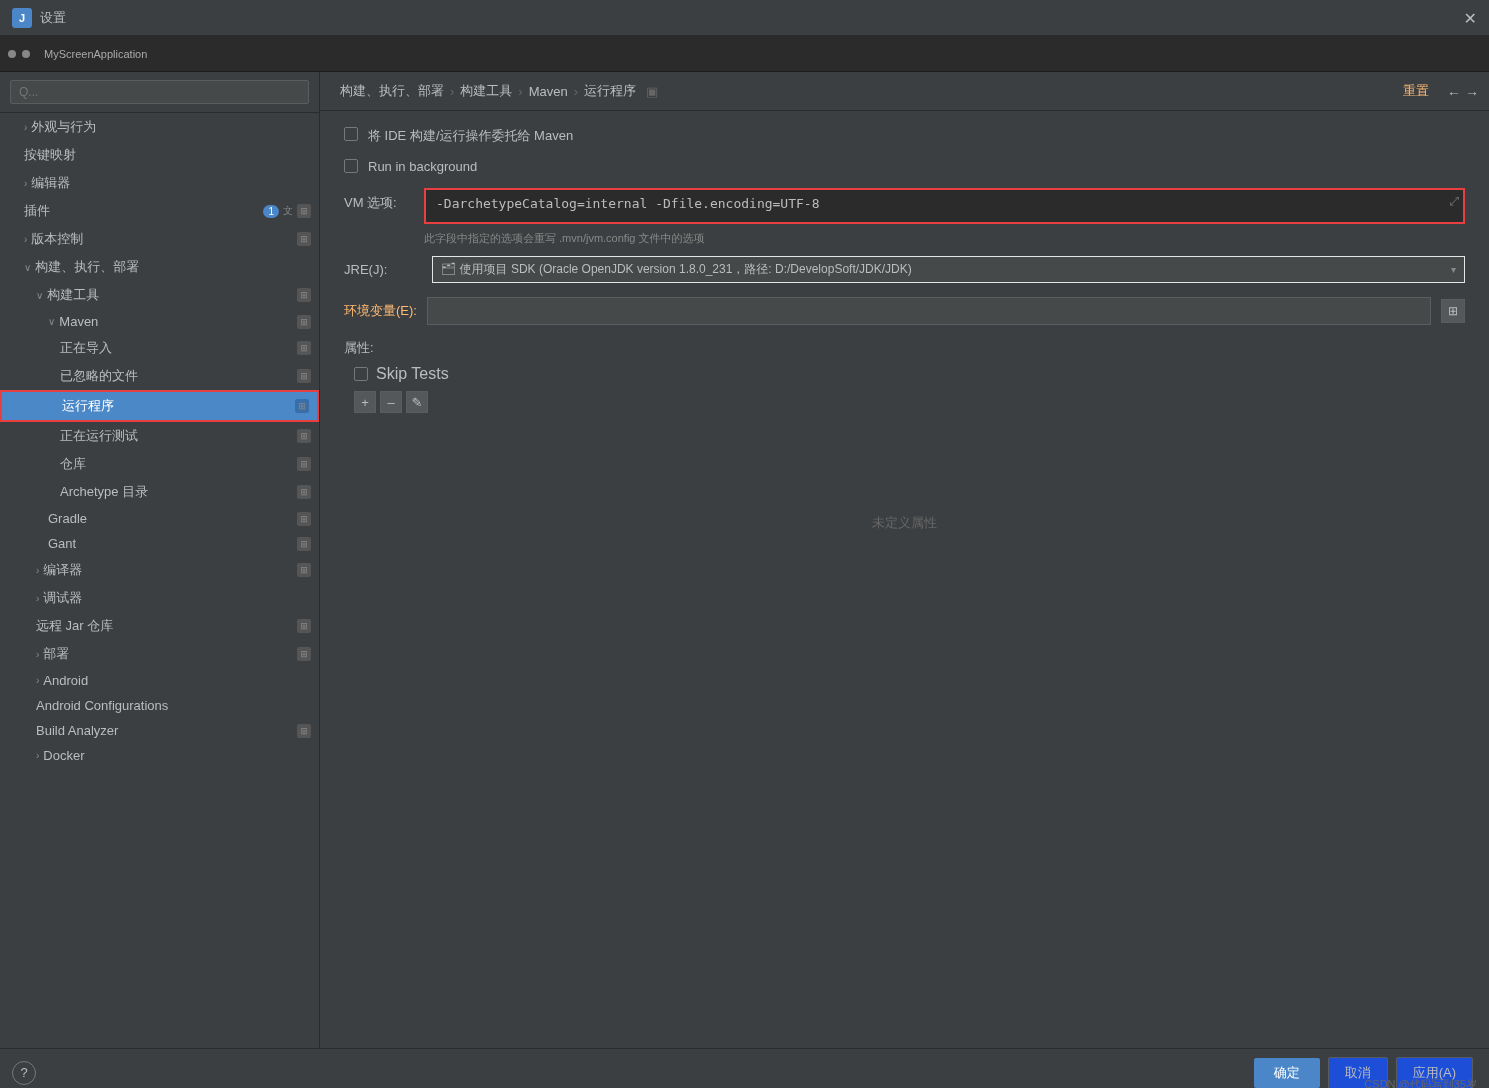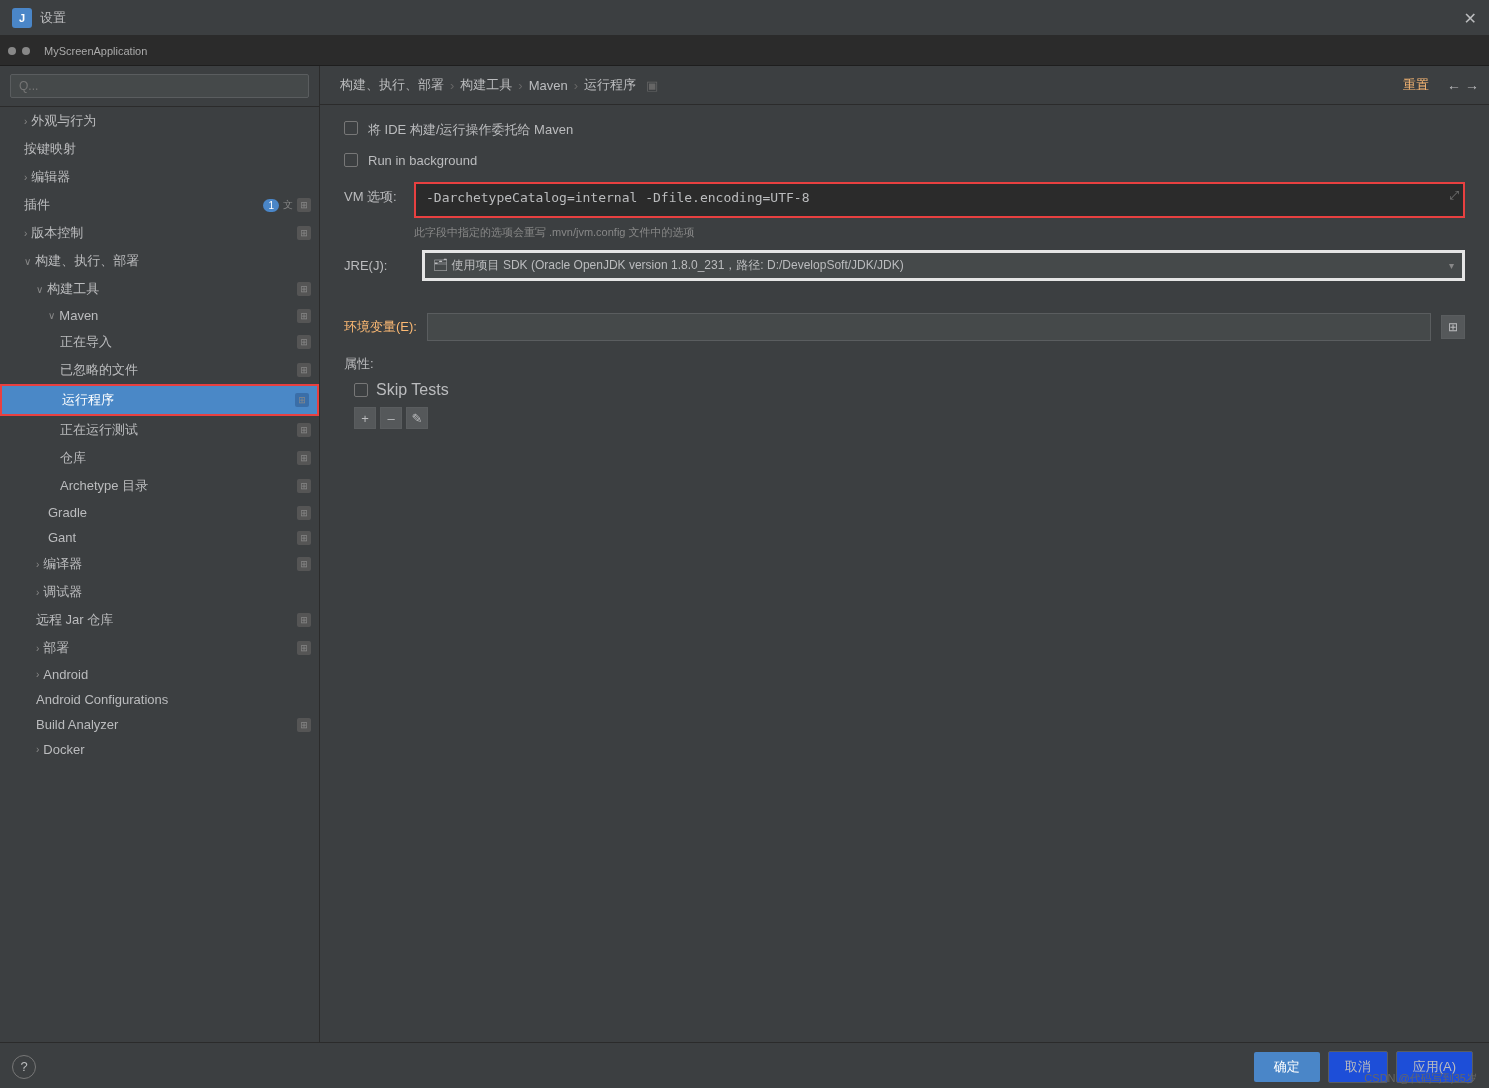--- a/index.html
+++ b/index.html
@@ -39,21 +39,21 @@
       top: 50%;
       transform: translateY(-50%);
       color: #bbbcbe;
       cursor: pointer;
       font-size: 16px;
     }
 
     
     .top-bar {
       background: #2b2b2b;
-      height: 30px;
+      height: 36px;
       display: flex;
       align-items: center;
       padding: 0 8px;
       gap: 6px;
       border-bottom: 1px solid #1e1e1e;
     }
     .top-bar-dot {
       width: 8px; height: 8px; border-radius: 50%;
     }
 
@@ -195,21 +195,21 @@
       background: #3c3f41;
       border-radius: 2px;
       flex-shrink: 0;
       display: flex; align-items: center; justify-content: center;
     }
 
     .vm-section {
       display: flex;
       align-items: flex-start;
       margin-bottom: 10px;
-      gap: 0;
+      gap: 10px;
     }
     .vm-label {
       color: #bbbcbe;
       font-size: 13px;
       padding-top: 6px;
       white-space: nowrap;
       min-width: 70px;
     }
     .vm-input-area {
       flex: 1;
@@ -228,33 +228,33 @@
     }
     .vm-hint {
       font-size: 11px;
       color: #888;
       margin-top: 4px;
     }
 
     .jre-section {
       display: flex;
       align-items: center;
-      margin-bottom: 32px;
-      gap: 8px;
+      margin-bottom: 14px;
+      gap: 18px;
     }
     .jre-label {
       color: #bbbcbe;
       font-size: 13px;
       white-space: nowrap;
       min-width: 70px;
     }
     .jre-select {
       flex: 1;
       background: #45494a;
-      border: 3px solid #e5e5e5;
+      border: 1px solid #e5e5e5;
       color: #bbbcbe;
       padding: 4px 8px;
       font-size: 12px;
       border-radius: 0;
       display: flex; align-items: center; justify-content: space-between;
       cursor: pointer;
     }
     .jre-select-arrow { color: #888; font-size: 10px; }
 
     .env-section {
@@ -589,20 +589,23 @@
         <div class="attr-title">属性:</div>
         <div class="attr-checkbox-row">
           <div class="attr-checkbox"></div>
           <span class="attr-checkbox-label">Skip Tests</span>
         </div>
         <div class="attr-toolbar">
           <div class="attr-btn">+</div>
           <div class="attr-btn">–</div>
           <div class="attr-btn">✎</div>
         </div>
+        <div class="empty-properties">
+          <span>未定义属性</span>
+        </div>
       </div>
 
     </div>
   </div>
 </div>
 
 <div class="bottom-bar">
   <div class="help-btn">?</div>
   <button class="btn-primary">确定</button>
   <button class="btn-secondary">取消</button>

